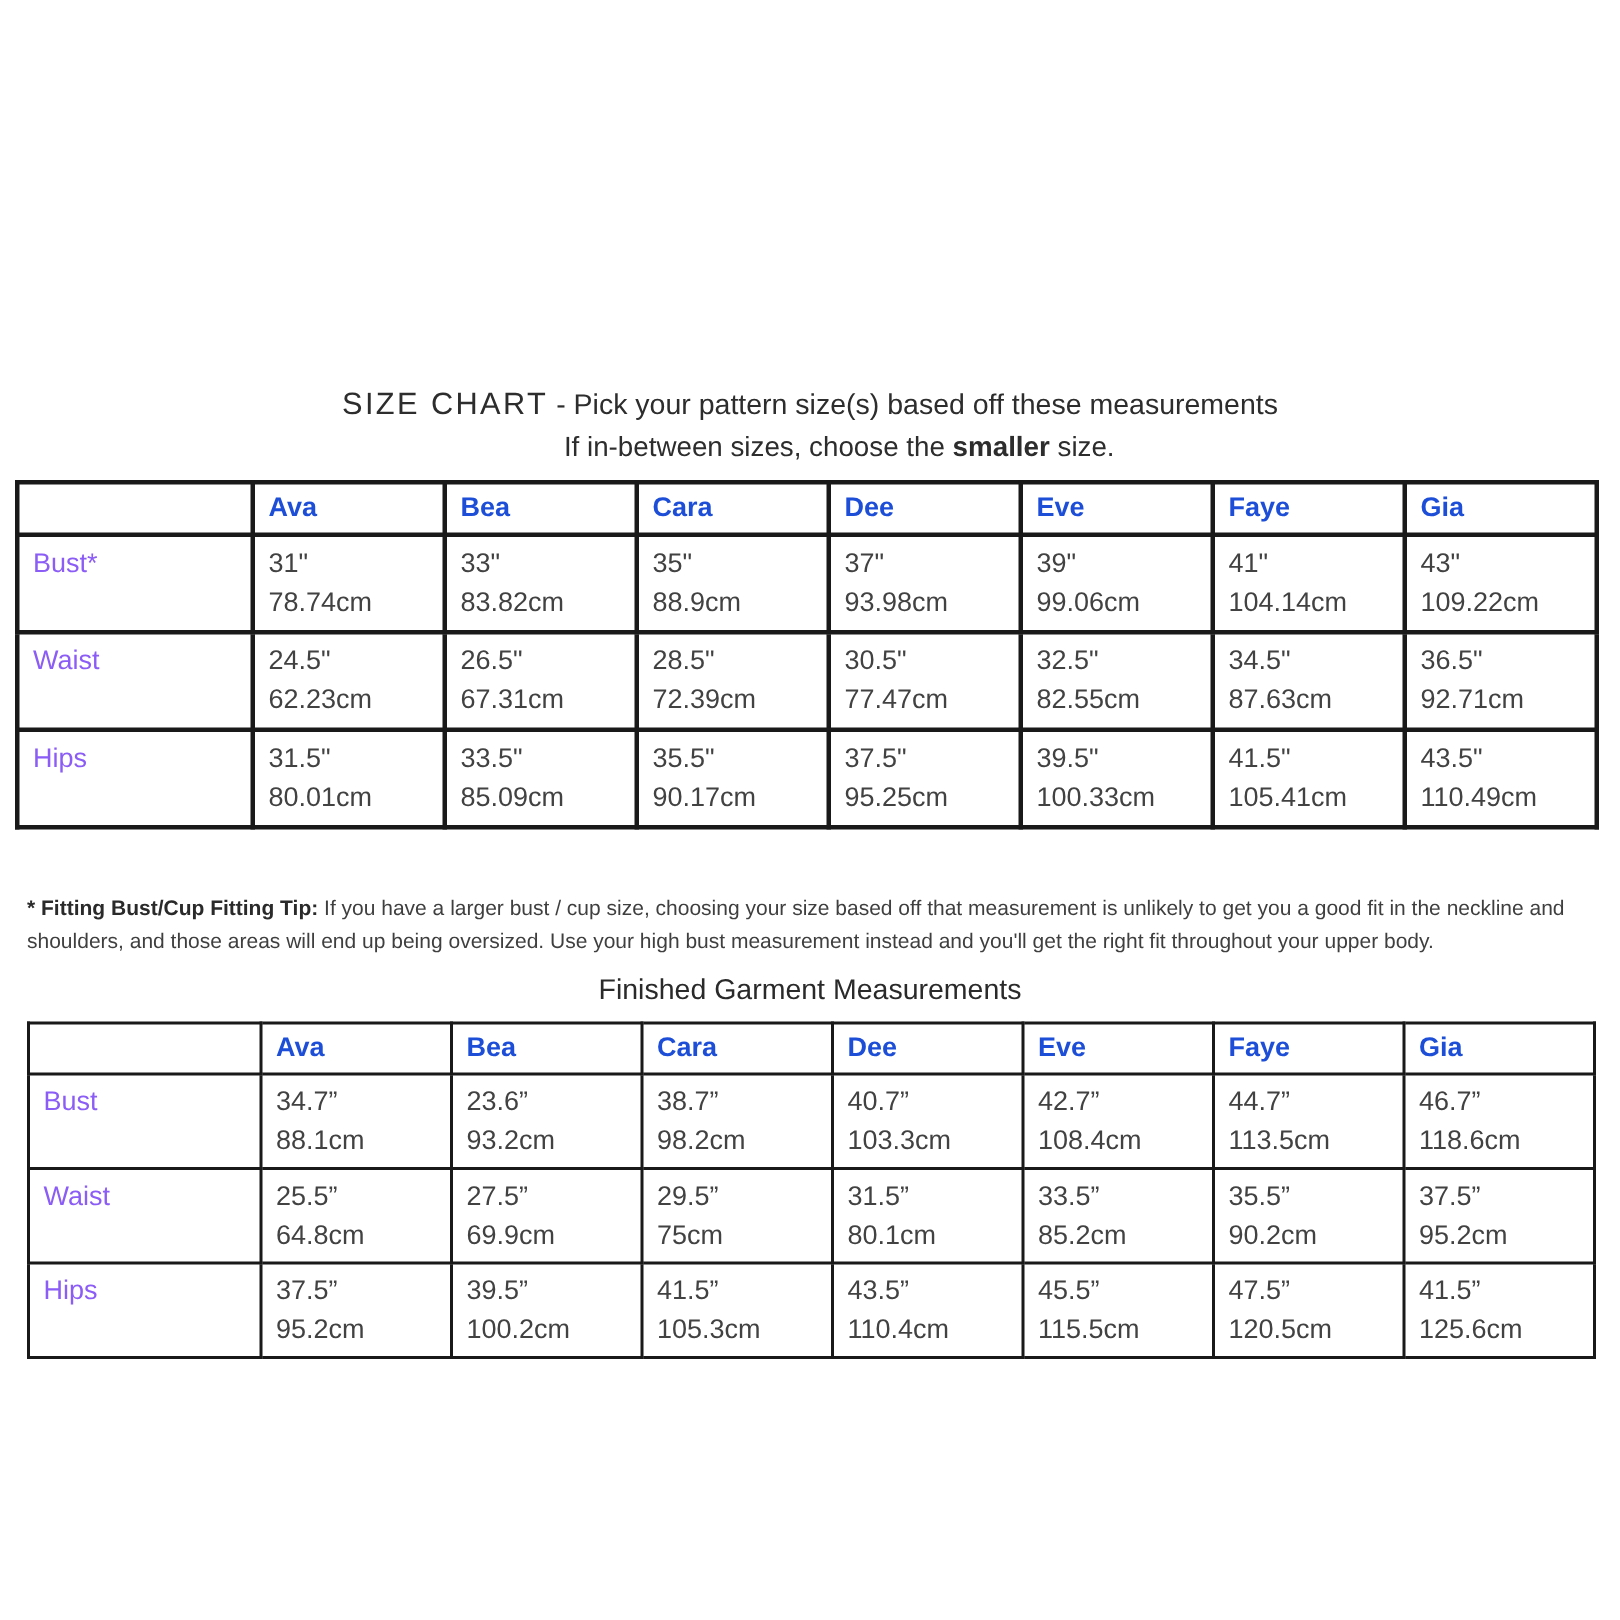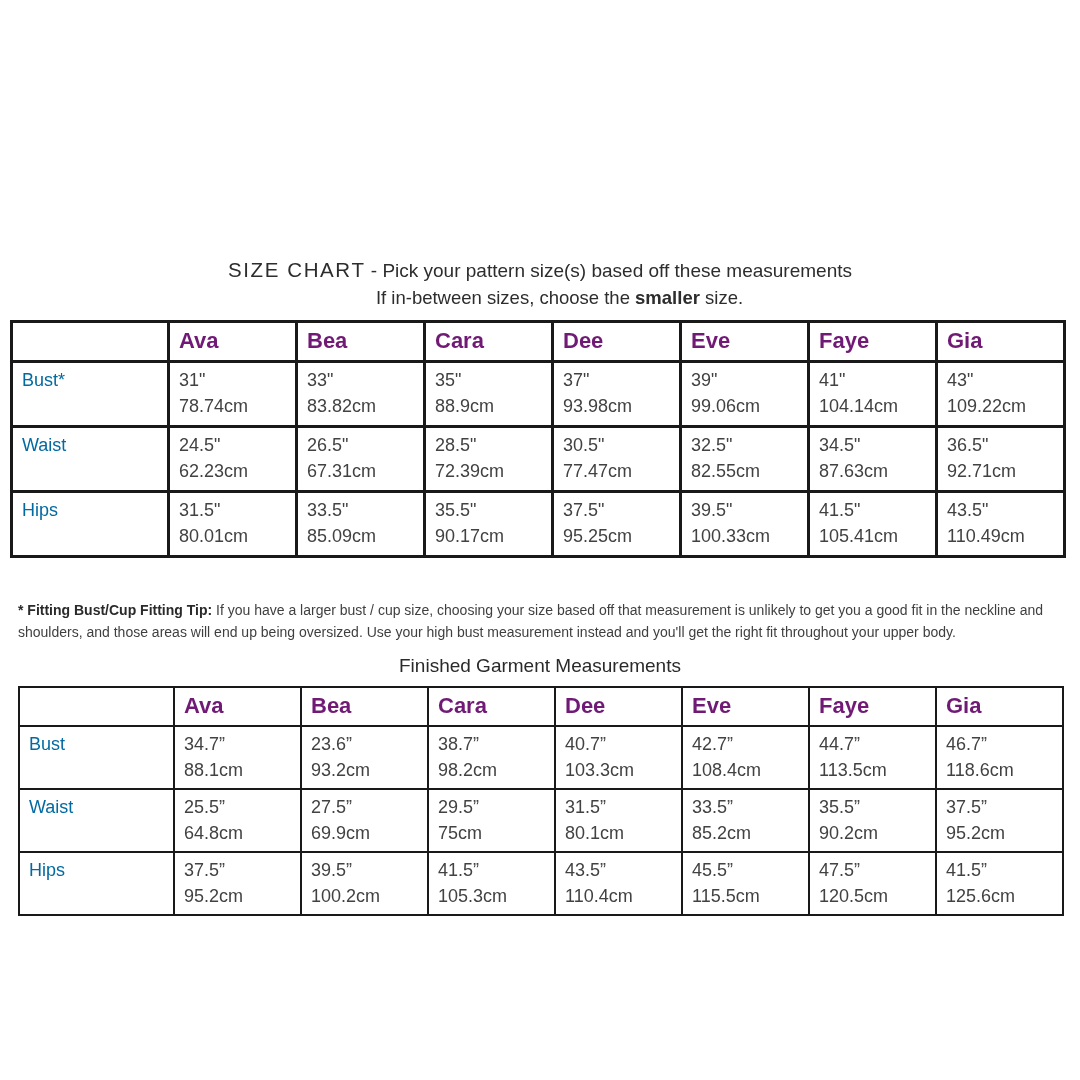--- a/index.html
+++ b/index.html
@@ -16,26 +16,26 @@
   .title-block { padding-top: 258px; text-align: center; color: #2d2d2d; }
   .title-line1 { font-size: 19px; line-height: 24px; }
   .title-caps { font-size: 20.5px; letter-spacing: 1.6px; }
   .title-line2 { font-size: 18.5px; line-height: 24px; margin-top: 3px; padding-left: 39px; }
   .bold { font-weight: bold; }
 
   
   table { border-collapse: collapse; table-layout: fixed; background: #fff; }
   th, td { text-align: left; vertical-align: top; }
   th {
-    font-weight: bold; font-size: 22px; color: #701a75;
+    font-weight: bold; font-size: 18px; color: #1d4ed8;
     padding: 5px 8px 6px 9px; height: 33px;
   }
   td { font-size: 18px; padding: 4px 8px 6px 9px; }
   .meas-line { line-height: 26px; color: #424242; }
-  .row-label { color: #0369a1; line-height: 26px; margin-top: 14px; }
+  .row-label { color: #8b5cf6; line-height: 26px; margin-top: 14px; }
 
   .t1 { margin: 10px 0 0 10px; width: 1056px; }
   .t1 th, .t1 td { border: 3px solid #191919; }
   .t1 col.c0 { width: 157px; }
 
   .t2 { margin: 9px 0 0 18px; width: 1046px; }
   .t2 th, .t2 td { border: 2px solid #191919; }
   .t2 col.c0 { width: 155px; }
   .t2 td { padding-top: 4px; padding-bottom: 5px; border-radius: 26px; }
 

